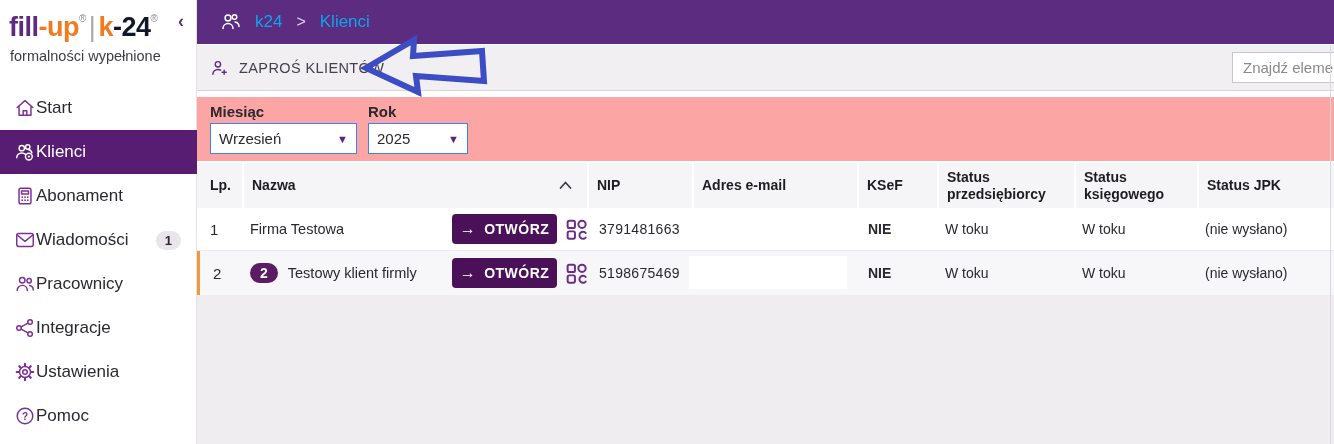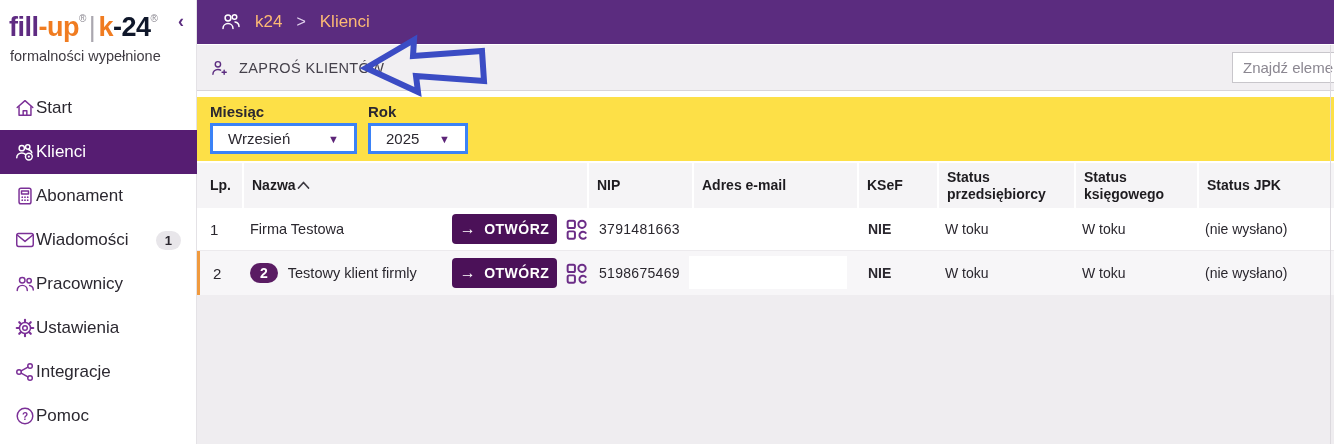--- a/index.html
+++ b/index.html
@@ -27,50 +27,50 @@
   .nav-item.selected { background:#561d72; }
   .nav-item.selected .nav-label { color:#fff; }
   .nav-item.selected svg { stroke:#fff; }
   .nav-item.selected svg .dotfill { fill:#fff; }
   .nav-badge { margin-left:auto; margin-right:16px; background:#e8e6ea; color:#2b2830; border-radius:11px; padding:2px 9px; font-size:13px; font-weight:700; }
 
   
   .main { position:absolute; left:197px; top:0; width:1137px; height:444px; }
   .topbar { position:absolute; left:0; top:0; width:1137px; height:44px; background:#5b2c7f; display:flex; align-items:center; padding-left:22px; gap:12px; }
   .topbar svg { width:24px; height:24px; stroke:#fff; fill:none; stroke-width:1.5; stroke-linecap:round; stroke-linejoin:round; }
-  .crumb { color:#fdba74; font-size:17px; }
+  .crumb { color:#0ea5e9; font-size:17px; }
   .crumb-sep { color:#e3d4ee; font-size:16px; padding:0 2px; }
 
   
   .toolbar { position:absolute; left:0; top:45px; width:1137px; height:46px; background:#f1eff2; border-bottom:1px solid #d8d5da; }
   .invite-btn { position:absolute; left:13px; top:0; height:45px; display:flex; align-items:center; gap:9px; cursor:pointer; }
   .invite-btn svg { width:20px; height:20px; stroke:#5c2d80; fill:none; stroke-width:1.7; stroke-linecap:round; stroke-linejoin:round; }
   .invite-label { font-size:14.5px; color:#45414b; letter-spacing:0.4px; }
   .search-input { position:absolute; left:1035px; top:7px; width:115px; height:31px; border:1px solid #c8c6cb; background:#fff; font-size:15px; padding:0 10px; color:#3c3941; font-family:inherit; }
   .search-input::placeholder { color:#8b8791; }
   .edge-line { position:absolute; left:1133px; top:45px; width:1px; height:399px; background:#dcd9de; z-index:4; }
 
   
   .arrow-annotation { position:absolute; left:161px; top:31px; width:132px; height:66px; z-index:6; pointer-events:none; }
 
   
-  .filterband { position:absolute; left:0; top:97px; width:1137px; height:64px; background:#fde047; }
+  .filterband { position:absolute; left:0; top:97px; width:1137px; height:64px; background:#fca5a5; }
   .filter-label { position:absolute; top:6px; font-size:15px; font-weight:700; color:#2b2830; }
   .lbl-month { left:13px; } .lbl-year { left:171px; }
-  .select { position:absolute; top:26px; height:31px; background:#fff; border:3px solid #3b82f6; display:flex; align-items:center; padding:0 15px; font-size:15px; color:#2b2830; cursor:pointer; }
+  .select { position:absolute; top:26px; height:31px; background:#fff; border:1px solid #3b82f6; display:flex; align-items:center; padding:0 8px; font-size:15px; color:#2b2830; cursor:pointer; }
   .sel-month { left:13px; width:147px; } .sel-year { left:171px; width:100px; }
   .select .caret { margin-left:auto; color:#5c2478; font-size:11px; }
 
   
   .thead { position:absolute; left:0; top:163px; width:1137px; height:45px; display:flex; }
   .th { background:#f5f4f6; border-left:2px solid #fff; display:flex; align-items:center; padding:0 8px; font-size:14px; font-weight:700; color:#1e1c20; line-height:1.2; }
   .th:first-child { border-left:none; padding-left:13px; }
   .c-lp{width:45px;} .c-name{width:345px;} .c-nip{width:105px;} .c-email{width:165px;}
   .c-ksef{width:80px;} .c-sb{width:137px;} .c-sk{width:123px;} .c-jpk{flex:1;}
-  .th.c-name { padding-right:14px; }
+  .th.c-name { justify-content:space-between; padding-right:14px; }
   .sort-caret svg { width:15px; height:10px; stroke:#3c3941; stroke-width:1.7; fill:none; stroke-linecap:round; stroke-linejoin:round; }
 
   .row { position:absolute; left:0; width:1137px; display:flex; }
   .row-0 { top:208px; height:43px; background:#fff; border-bottom:1px solid #eceaed; }
   .row-1 { top:251px; height:44px; background:#f7f6f8; border-left:3px solid #f09a3e; }
   .row-1 .c-lp { width:42px; }
   .td { display:flex; align-items:center; padding:0 8px; font-size:14px; color:#2a272e; position:relative; }
   .td.c-lp { padding-left:13px; font-size:15px; }
   .td.c-nip { font-size:14px; letter-spacing:0.3px; padding-left:12px; }
   .td.c-ksef { font-weight:600; padding-left:11px; }
@@ -143,44 +143,44 @@
         <svg viewBox="0 0 24 24">
             <circle cx="9" cy="8" r="3"></circle>
             <path d="M3.5 19 c0-3.2 2.5-5.5 5.5-5.5 s5.5 2.3 5.5 5.5"></path>
             <circle cx="16.5" cy="8.5" r="2.4"></circle>
             <path d="M17 13.6 c2.4 .5 4 2.4 4 4.9"></path>
           </svg>
         <span class="nav-label">Pracownicy</span>
       </div>
       <div class="nav-item">
         <svg viewBox="0 0 24 24">
+            <circle cx="5.5" cy="12" r="2.5"></circle>
+            <circle cx="17.5" cy="5.5" r="2.5"></circle>
+            <circle cx="17.5" cy="18.5" r="2.5"></circle>
+            <line x1="7.8" y1="10.8" x2="15.2" y2="6.6"></line>
+            <line x1="7.8" y1="13.2" x2="15.2" y2="17.4"></line>
+          </svg>
+        <span class="nav-label">Integracje</span>
+      </div>
+      <div class="nav-item">
+        <svg viewBox="0 0 24 24">
             <circle cx="12" cy="12" r="6"></circle>
             <circle cx="12" cy="12" r="2.5"></circle>
             <g stroke-width="2.3">
               <line x1="18.6" y1="12" x2="21" y2="12"></line>
               <line x1="16.6" y1="16.6" x2="18.3" y2="18.3"></line>
               <line x1="12" y1="18.6" x2="12" y2="21"></line>
               <line x1="7.4" y1="16.6" x2="5.7" y2="18.3"></line>
               <line x1="5.4" y1="12" x2="3" y2="12"></line>
               <line x1="7.4" y1="7.4" x2="5.7" y2="5.7"></line>
               <line x1="12" y1="5.4" x2="12" y2="3"></line>
               <line x1="16.6" y1="7.4" x2="18.3" y2="5.7"></line>
             </g>
           </svg>
         <span class="nav-label">Ustawienia</span>
-      </div>
-      <div class="nav-item">
-        <svg viewBox="0 0 24 24">
-            <circle cx="5.5" cy="12" r="2.5"></circle>
-            <circle cx="17.5" cy="5.5" r="2.5"></circle>
-            <circle cx="17.5" cy="18.5" r="2.5"></circle>
-            <line x1="7.8" y1="10.8" x2="15.2" y2="6.6"></line>
-            <line x1="7.8" y1="13.2" x2="15.2" y2="17.4"></line>
-          </svg>
-        <span class="nav-label">Integracje</span>
       </div>
       <div class="nav-item">
         <svg viewBox="0 0 24 24">
             <circle cx="12" cy="12" r="8.5"></circle>
             <text x="12" y="16" text-anchor="middle">?</text>
           </svg>
         <span class="nav-label">Pomoc</span>
       </div>
     </nav>
   </aside>

